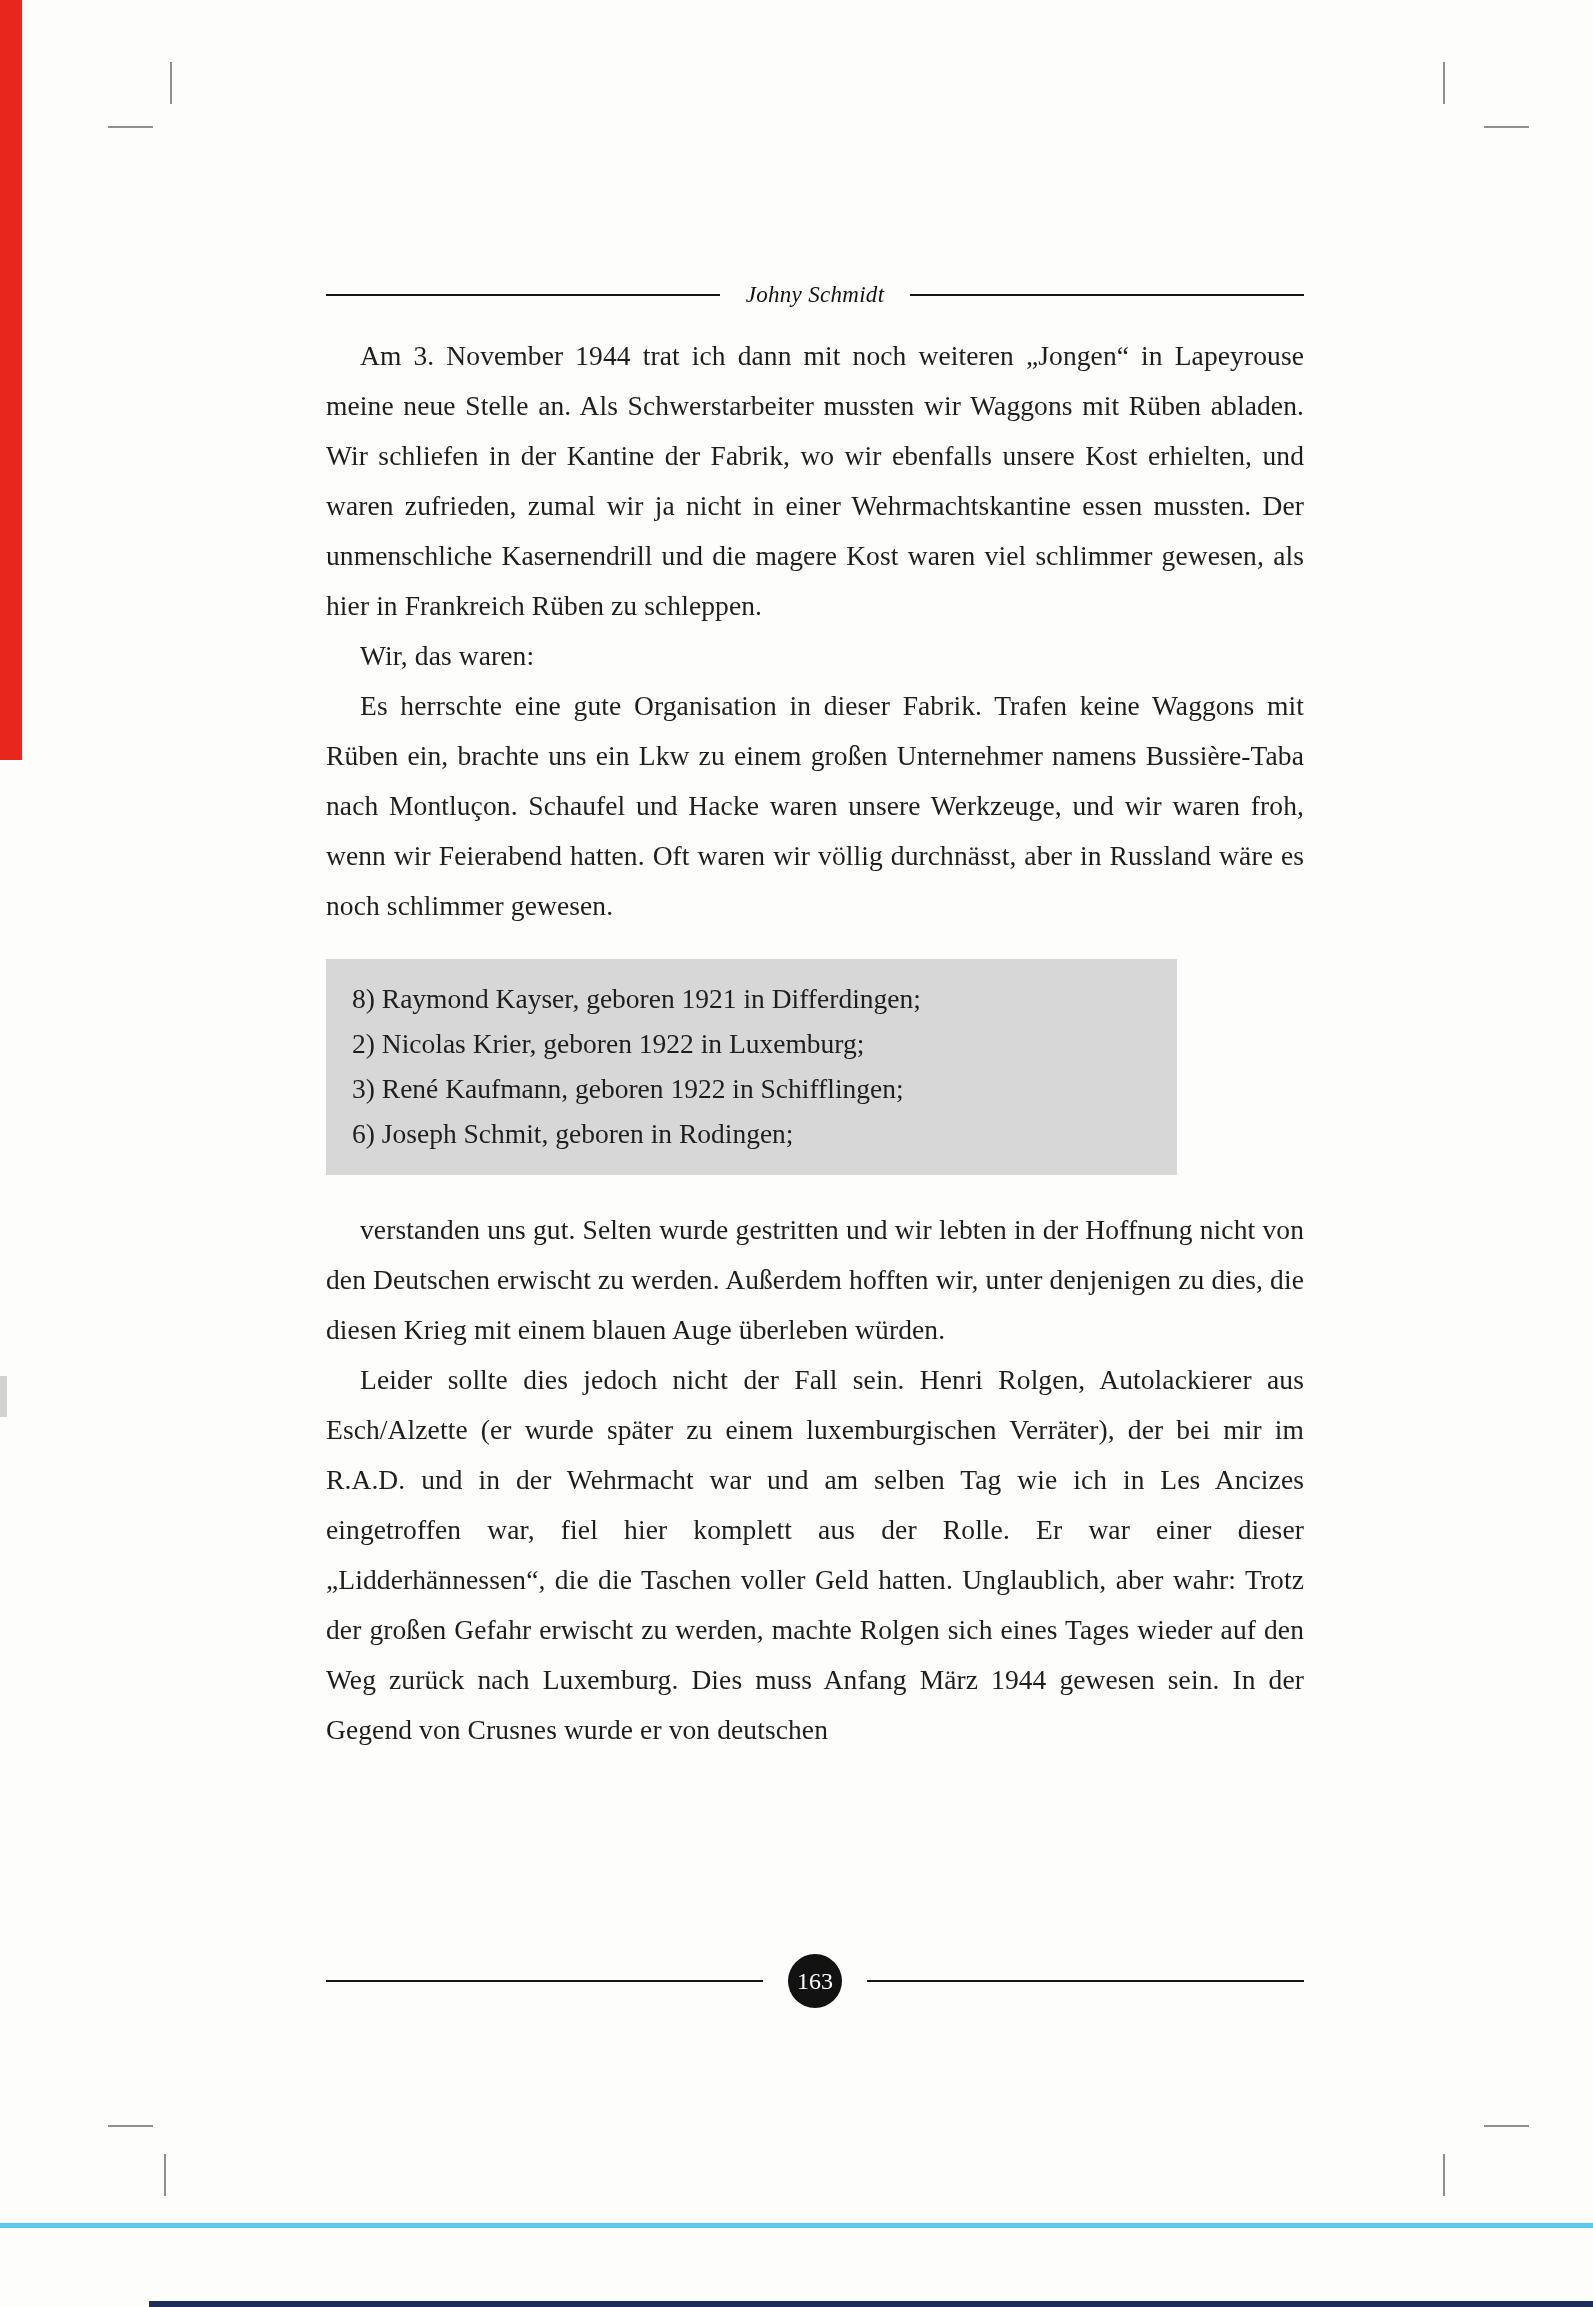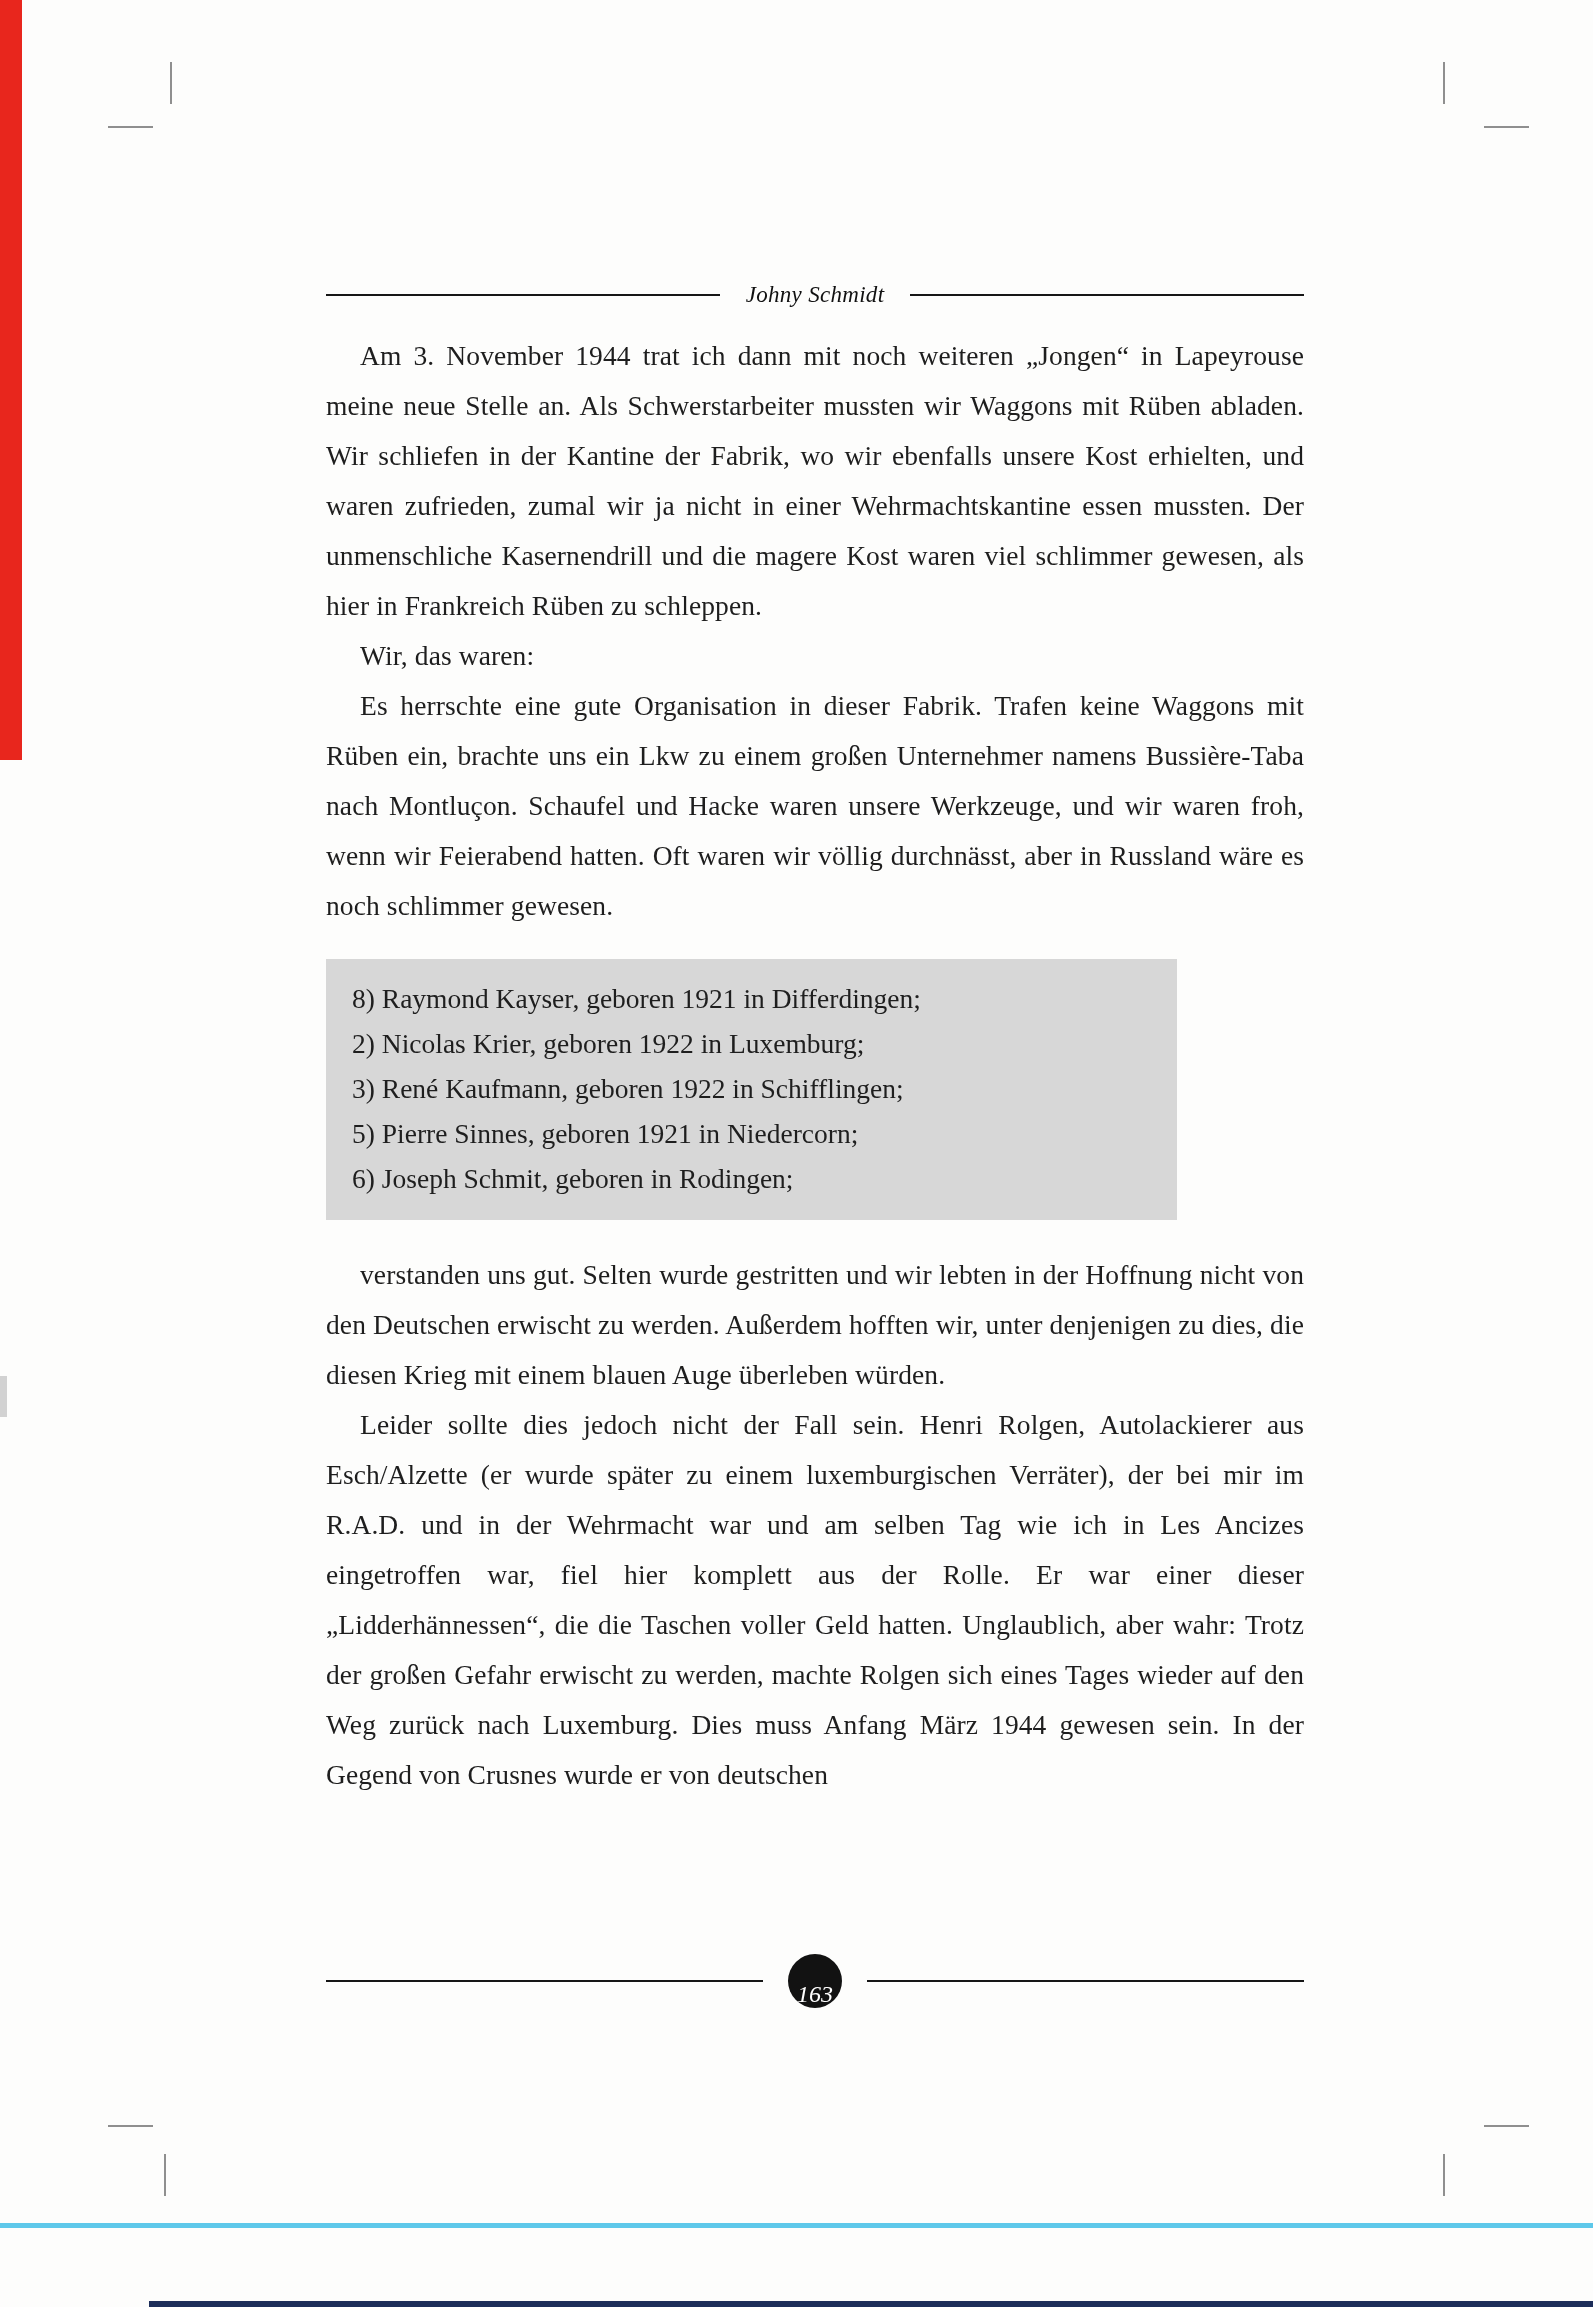--- a/index.html
+++ b/index.html
@@ -78,23 +78,22 @@
     align-items: center;
     gap: 25px;
   }
   .page-circle {
     width: 54px;
     height: 54px;
     border-radius: 50%;
     background: #121212;
     color: #ffffff;
     display: flex;
-    align-items: flex-end;
+    align-items: center;
     justify-content: center;
-    font-style: italic;
     font-size: 24px;
     flex: 0 0 auto;
   }
 </style>
 </head>
 <body>
 
 <div class="page">
 
   <div class="red-stripe" style="background:#e8261d;"></div>
@@ -120,21 +119,20 @@
     </div>
 
     <p class="para">Am 3. November 1944 trat ich dann mit noch weiteren „Jongen“ in Lapeyrouse meine neue Stelle an. Als Schwerstarbeiter mussten wir Waggons mit Rüben abladen. Wir schliefen in der Kantine der Fabrik, wo wir ebenfalls unsere Kost erhielten, und waren zufrieden, zumal wir ja nicht in einer Wehrmachtskantine essen mussten. Der unmenschliche Kasernendrill und die magere Kost waren viel schlimmer gewesen, als hier in Frankreich Rüben zu schleppen.</p>
     <p class="para">Wir, das waren:</p>
     <p class="para">Es herrschte eine gute Organisation in dieser Fabrik. Trafen keine Waggons mit Rüben ein, brachte uns ein Lkw zu einem großen Unternehmer namens Bussière-Taba nach Montluçon. Schaufel und Hacke waren unsere Werkzeuge, und wir waren froh, wenn wir Feierabend hatten. Oft waren wir völlig durchnässt, aber in Russland wäre es noch schlimmer gewesen.</p>
 
     <div class="names-box">
       <div class="name-line">8) Raymond Kayser, geboren 1921 in Differdingen;</div>
       <div class="name-line">2) Nicolas Krier, geboren 1922 in Luxemburg;</div>
       <div class="name-line">3) René Kaufmann, geboren 1922 in Schifflingen;</div>
-      <div class="name-line">5) Pierre Sinnes, geboren 1921 in Niedercorn;</div>
       <div class="name-line">6) Joseph Schmit, geboren in Rodingen;</div>
     </div>
 
     <p class="para">verstanden uns gut. Selten wurde gestritten und wir lebten in der Hoffnung nicht von den Deutschen erwischt zu werden. Außerdem hofften wir, unter denjenigen zu dies, die diesen Krieg mit einem blauen Auge überleben würden.</p>
     <p class="para">Leider sollte dies jedoch nicht der Fall sein. Henri Rolgen, Autolackierer aus Esch/Alzette (er wurde später zu einem luxemburgischen Verräter), der bei mir im R.A.D. und in der Wehrmacht war und am selben Tag wie ich in Les Ancizes eingetroffen war, fiel hier komplett aus der Rolle. Er war einer dieser „Lidderhännessen“, die die Taschen voller Geld hatten. Unglaublich, aber wahr: Trotz der großen Gefahr erwischt zu werden, machte Rolgen sich eines Tages wieder auf den Weg zurück nach Luxemburg. Dies muss Anfang März 1944 gewesen sein. In der Gegend von Crusnes wurde er von deutschen</p>
 
   </div>
 
   <div class="footer">
     <span class="rule"></span>

